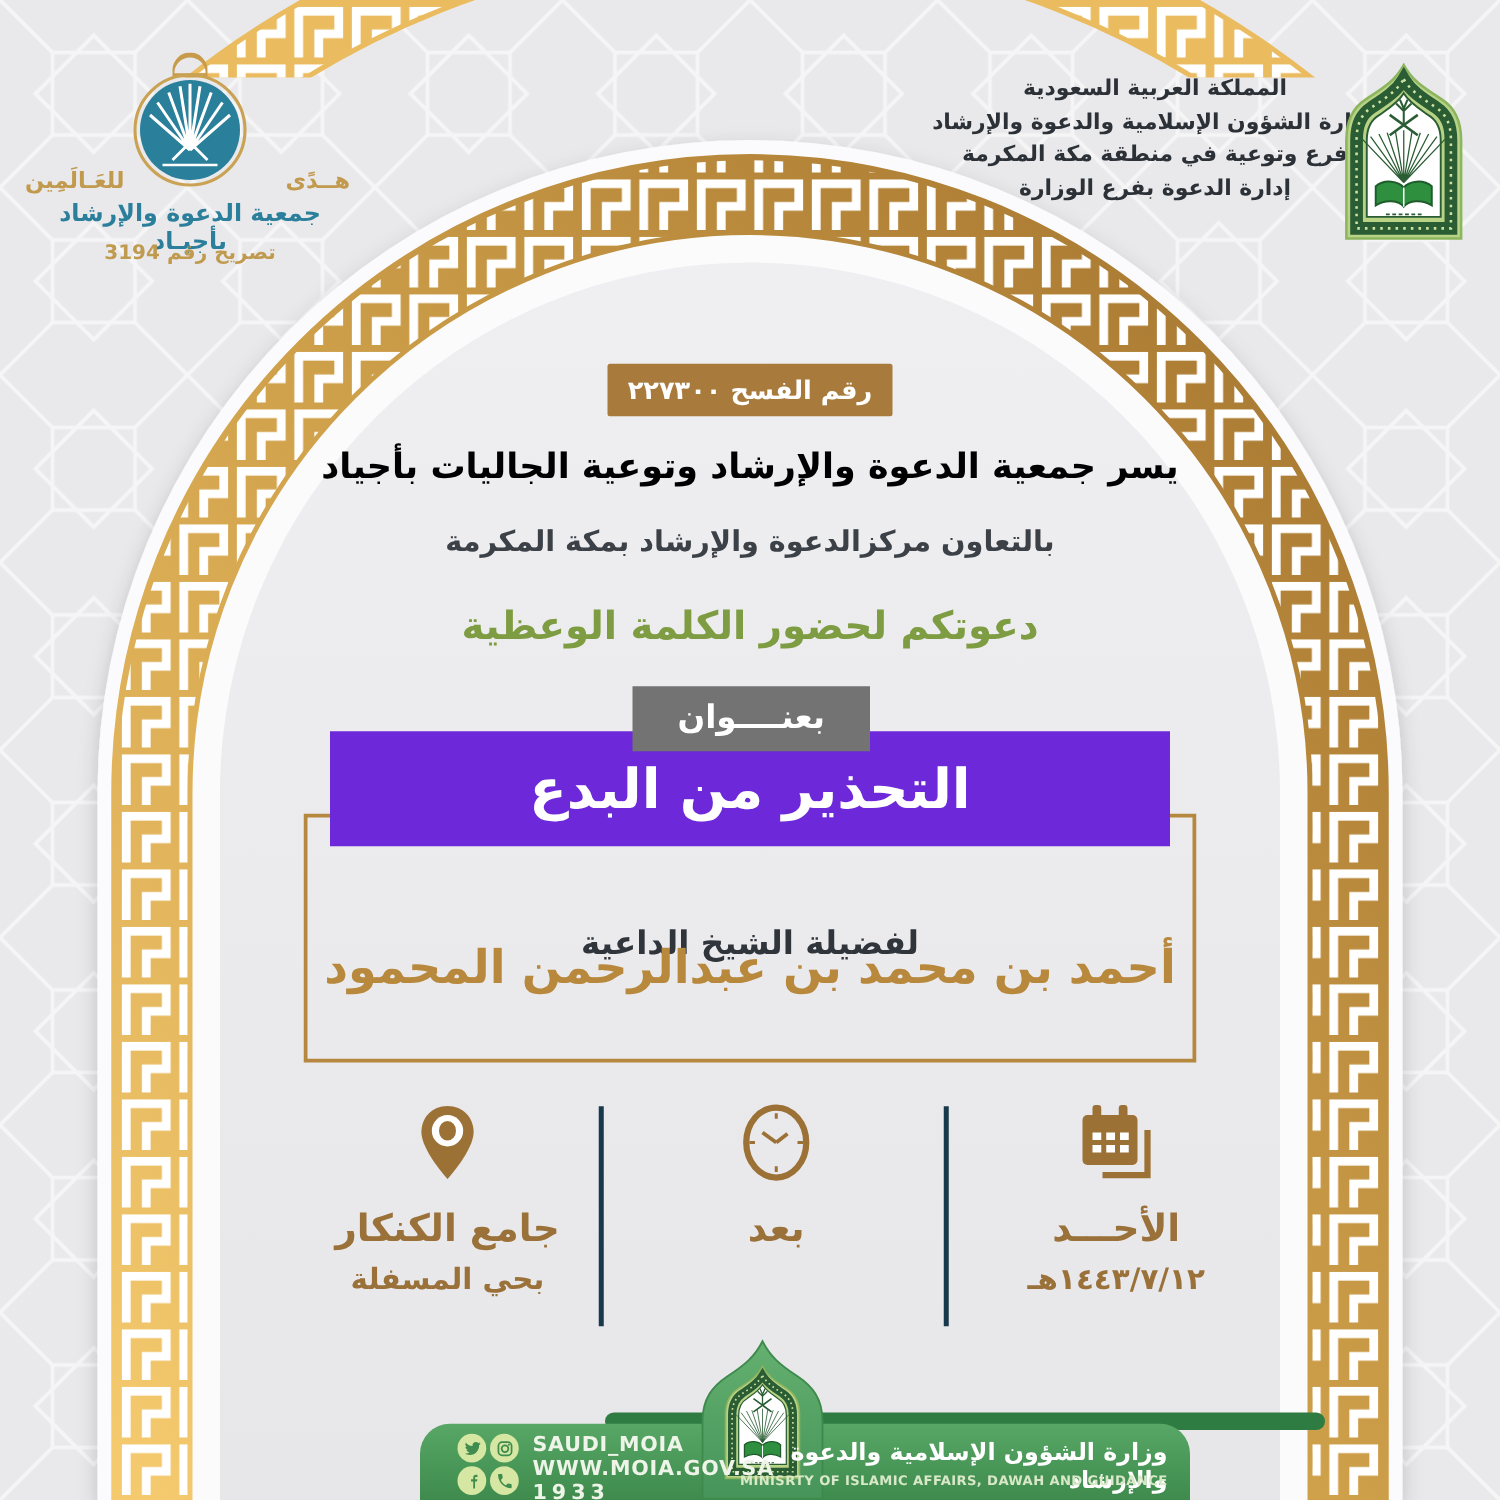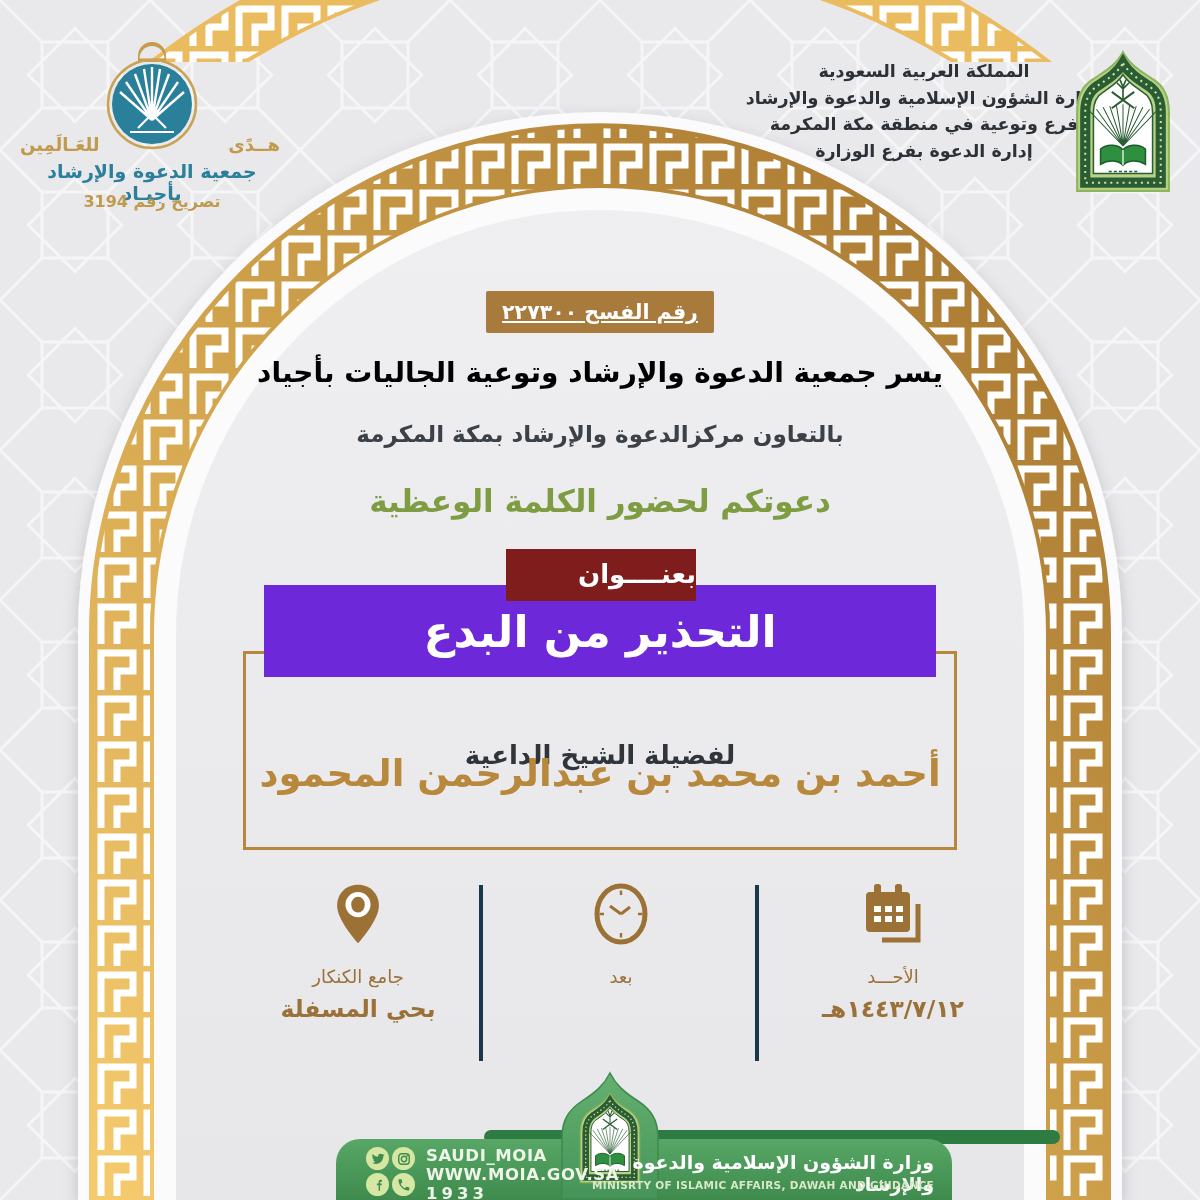--- a/index.html
+++ b/index.html
@@ -18,42 +18,42 @@
   .assoc-permit{position:absolute;left:0;top:150px;width:268px;font-size:16px;font-weight:700;color:#bf9a4f;}
 
   
   .min-head{position:absolute;left:724px;top:58px;width:400px;z-index:6;text-align:center;
             font-size:17.5px;font-weight:700;color:#2c3137;line-height:26.5px;}
   .emblem-tr{position:absolute;left:1072px;top:50px;z-index:6;}
 
   
   .clearance{position:absolute;left:486px;top:291px;width:228px;height:42px;z-index:5;
              background:#a87a3b;color:#fff;font-size:20.5px;font-weight:700;line-height:42px;
-             text-align:center;border-radius:2px;text-decoration:underline;}
+             text-align:center;border-radius:2px;}
   .l1{position:absolute;left:190px;top:356px;width:820px;z-index:5;text-align:center;
       font-size:28px;font-weight:700;color:#000000;}
   .l2{position:absolute;left:250px;top:421px;width:700px;z-index:5;text-align:center;
       font-size:23px;font-weight:700;color:#3c4147;}
   .l3{position:absolute;left:250px;top:466px;width:700px;z-index:5;text-align:center;
       font-size:31px;font-weight:700;color:#7e9c41;margin-top:17px;}
   .titled{position:absolute;left:506px;top:549px;width:190px;height:52px;z-index:7;
-      background:#7f1d1d;color:#fff;font-size:26px;font-weight:700;line-height:50px;}
+      background:#737373;color:#fff;font-size:26px;font-weight:700;line-height:50px;text-align:center;}
   .banner{position:absolute;left:264px;top:585px;width:672px;height:92px;z-index:6;
       background:#6d28d9;color:#fff;font-size:44px;font-weight:700;line-height:94px;text-align:center;}
   .namebox{position:absolute;left:243px;top:651px;width:708px;height:193px;z-index:4;
       border:3px solid #b5873f;}
   .honor{position:absolute;left:300px;top:699px;width:600px;z-index:5;text-align:center;
       font-size:26px;font-weight:700;color:#30353c;margin-top:41px;}
   .sname{position:absolute;left:250px;top:752px;width:700px;z-index:5;text-align:center;
       font-size:37px;font-weight:700;color:#b8883c;}
 
   
   .dcol{position:absolute;top:878px;z-index:5;text-align:center;color:#9b713a;}
   .dcol .dicon{height:72px;display:flex;align-items:center;justify-content:center;}
-  .dcol .d1{margin-top:16px;font-size:18px;font-weight:400;}
+  .dcol .d1{margin-top:16px;font-size:30px;font-weight:700;}
   .dcol .d2{margin-top:8px;font-size:23.5px;font-weight:700;}
   .col-date{left:768px;width:250px;}
   .col-time{left:492px;width:258px;}
   .col-loc{left:238px;width:240px;}
   .vdiv{position:absolute;top:885px;width:4px;height:176px;background:#17394b;z-index:5;}
   .div1{left:479px;} .div2{left:755px;}
 
   
   .sliver{position:absolute;left:484px;top:1130px;width:576px;height:14px;z-index:2;
       background:#2f7c42;border-radius:7px;}

